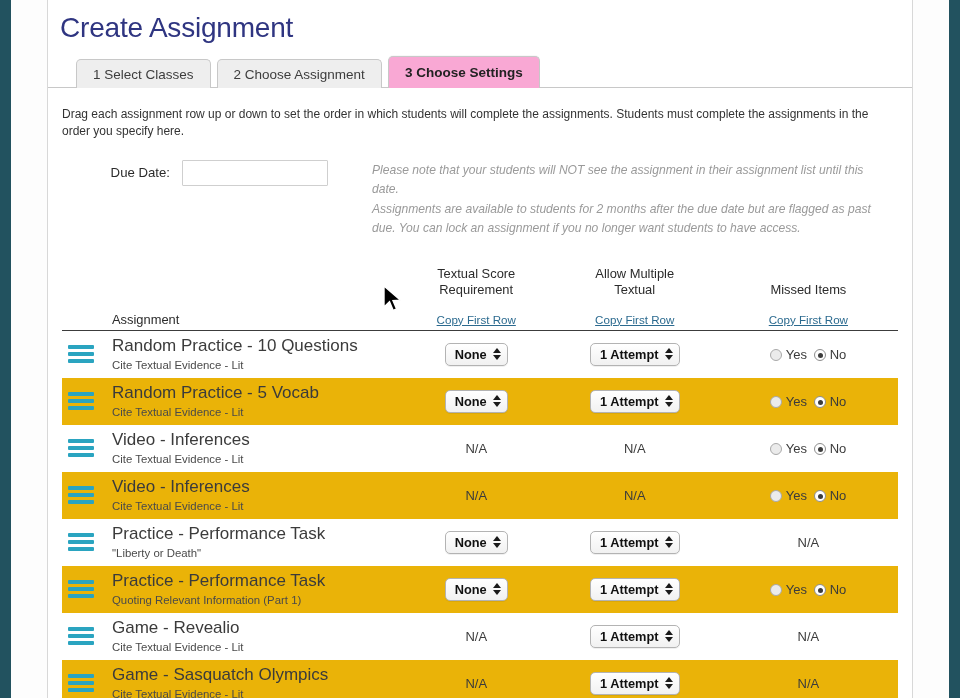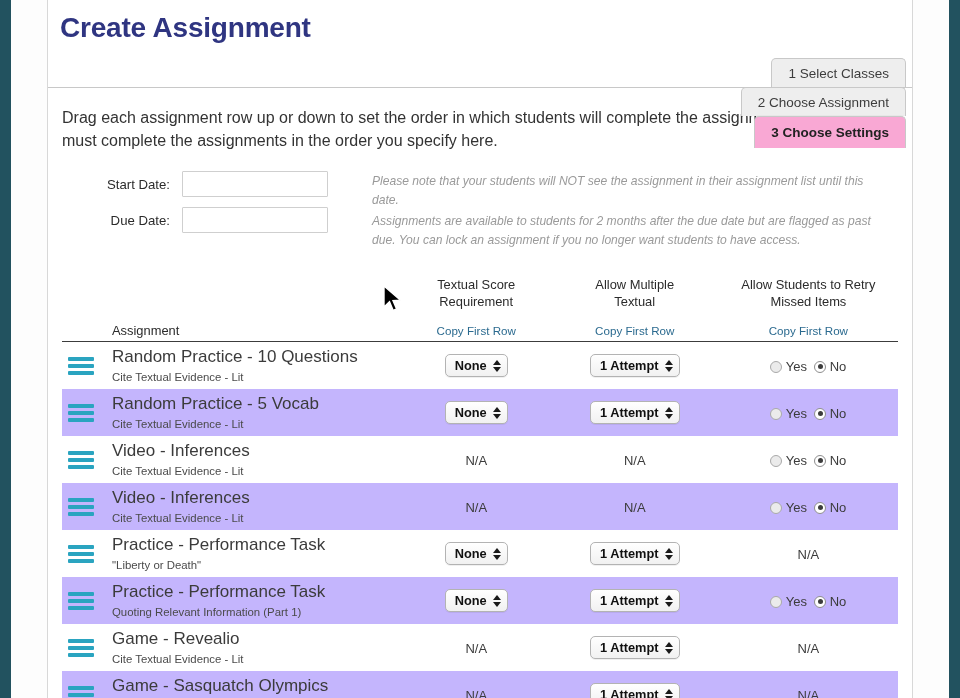--- a/index.html
+++ b/index.html
@@ -39,34 +39,33 @@
     position: absolute;
     left: 37px; right: 37px; top: 0; bottom: 0;
     background: #ffffff;
   }
 
   
   .page-title {
     margin: 0;
     padding: 12px 0 0 12px;
     font-size: 28px;
-    font-weight: bold;
+    font-weight: normal;
     color: #2f3581;
     letter-spacing: -0.2px;
   }
 
   
   .tabs {
     position: relative;
     margin: 14px 0 0 28px;
     height: 30px;
     display: flex;
     align-items: flex-end;
     z-index: 3;
-    flex-direction: column;
   }
   .tab {
     height: 29px;
     line-height: 29px;
     padding: 0 16px;
     font-size: 13.5px;
     color: #3d3d3d;
     background: #eeeeee;
     border: 1px solid #c8c8c8;
     border-bottom: none;
@@ -92,21 +91,21 @@
     position: relative;
     margin: -1px 0 0 0;
     border-top: 1px solid #c8c8c8;
     background: #ffffff;
     padding: 0 0 0 0;
     min-height: 560px;
   }
 
   .instructions {
     padding: 18px 20px 0 14px;
-    font-size: 16px;
+    font-size: 12px;
     line-height: 1.45;
     color: #333333;
     max-width: 880px;
   }
 
   
   .dates {
     display: flex;
     margin: 18px 0 0 0;
     padding-left: 14px;
@@ -168,31 +167,32 @@
   .hd-assign-label {
     font-size: 12.9px;
     color: #2b2b2b;
     padding-left: 50px;
     padding-bottom: 1px;
   }
   .copy-link {
     display: inline-block;
     font-size: 11.6px;
     color: #2b6a8f;
+    text-decoration: underline;
     cursor: pointer;
     margin-top: 14px;
   }
 
   .row {
     display: flex;
     align-items: center;
     height: 47px;
     background: #ffffff;
   }
-  .row.alt { background: #c4b5fd; }
+  .row.alt { background: #eab308; }
 
   .cell-assign {
     width: 360px;
     display: flex;
     align-items: center;
   }
   .drag-handle {
     width: 34px;
     min-width: 34px;
     margin-left: 6px;
@@ -330,24 +330,20 @@
       <div class="tab">2 Choose Assignment</div>
       <div class="tab active">3 Choose Settings</div>
     </div>
 
     <div class="panel">
 
       <div class="instructions">Drag each assignment row up or down to set the order in which students will complete the assignments. Students must complete the assignments in the order you specify here.</div>
 
       <div class="dates">
         <div class="date-col">
-          <div class="date-row">
-            <div class="date-label">Start Date:</div>
-            <input class="date-input" type="text" value="" placeholder="" style="">
-          </div>
           <div class="date-row">
             <div class="date-label">Due Date:</div>
             <input class="date-input" type="text" value="" placeholder="" style="">
           </div>
         </div>
         <div class="date-notes">
           <p>Please note that your students will NOT see the assignment in their assignment list until this date.</p>
           <p>Assignments are available to students for 2 months after the due date but are flagged as past due. You can lock an assignment if you no longer want students to have access.</p>
         </div>
       </div>
@@ -362,21 +358,20 @@
             <div class="hd-text">Textual Score</div>
             <div class="hd-text">Requirement</div>
             <a class="copy-link">Copy First Row</a>
           </div>
           <div class="col-att">
             <div class="hd-text">Allow Multiple</div>
             <div class="hd-text">Textual</div>
             <a class="copy-link">Copy First Row</a>
           </div>
           <div class="col-retry">
-            <div class="hd-text">Allow Students to Retry</div>
             <div class="hd-text">Missed Items</div>
             <a class="copy-link">Copy First Row</a>
           </div>
         </div>
 
         <div id="rows-container">
             <div class="row">
               <div class="cell-assign">
                 <div class="drag-handle">
                   <i></i>

